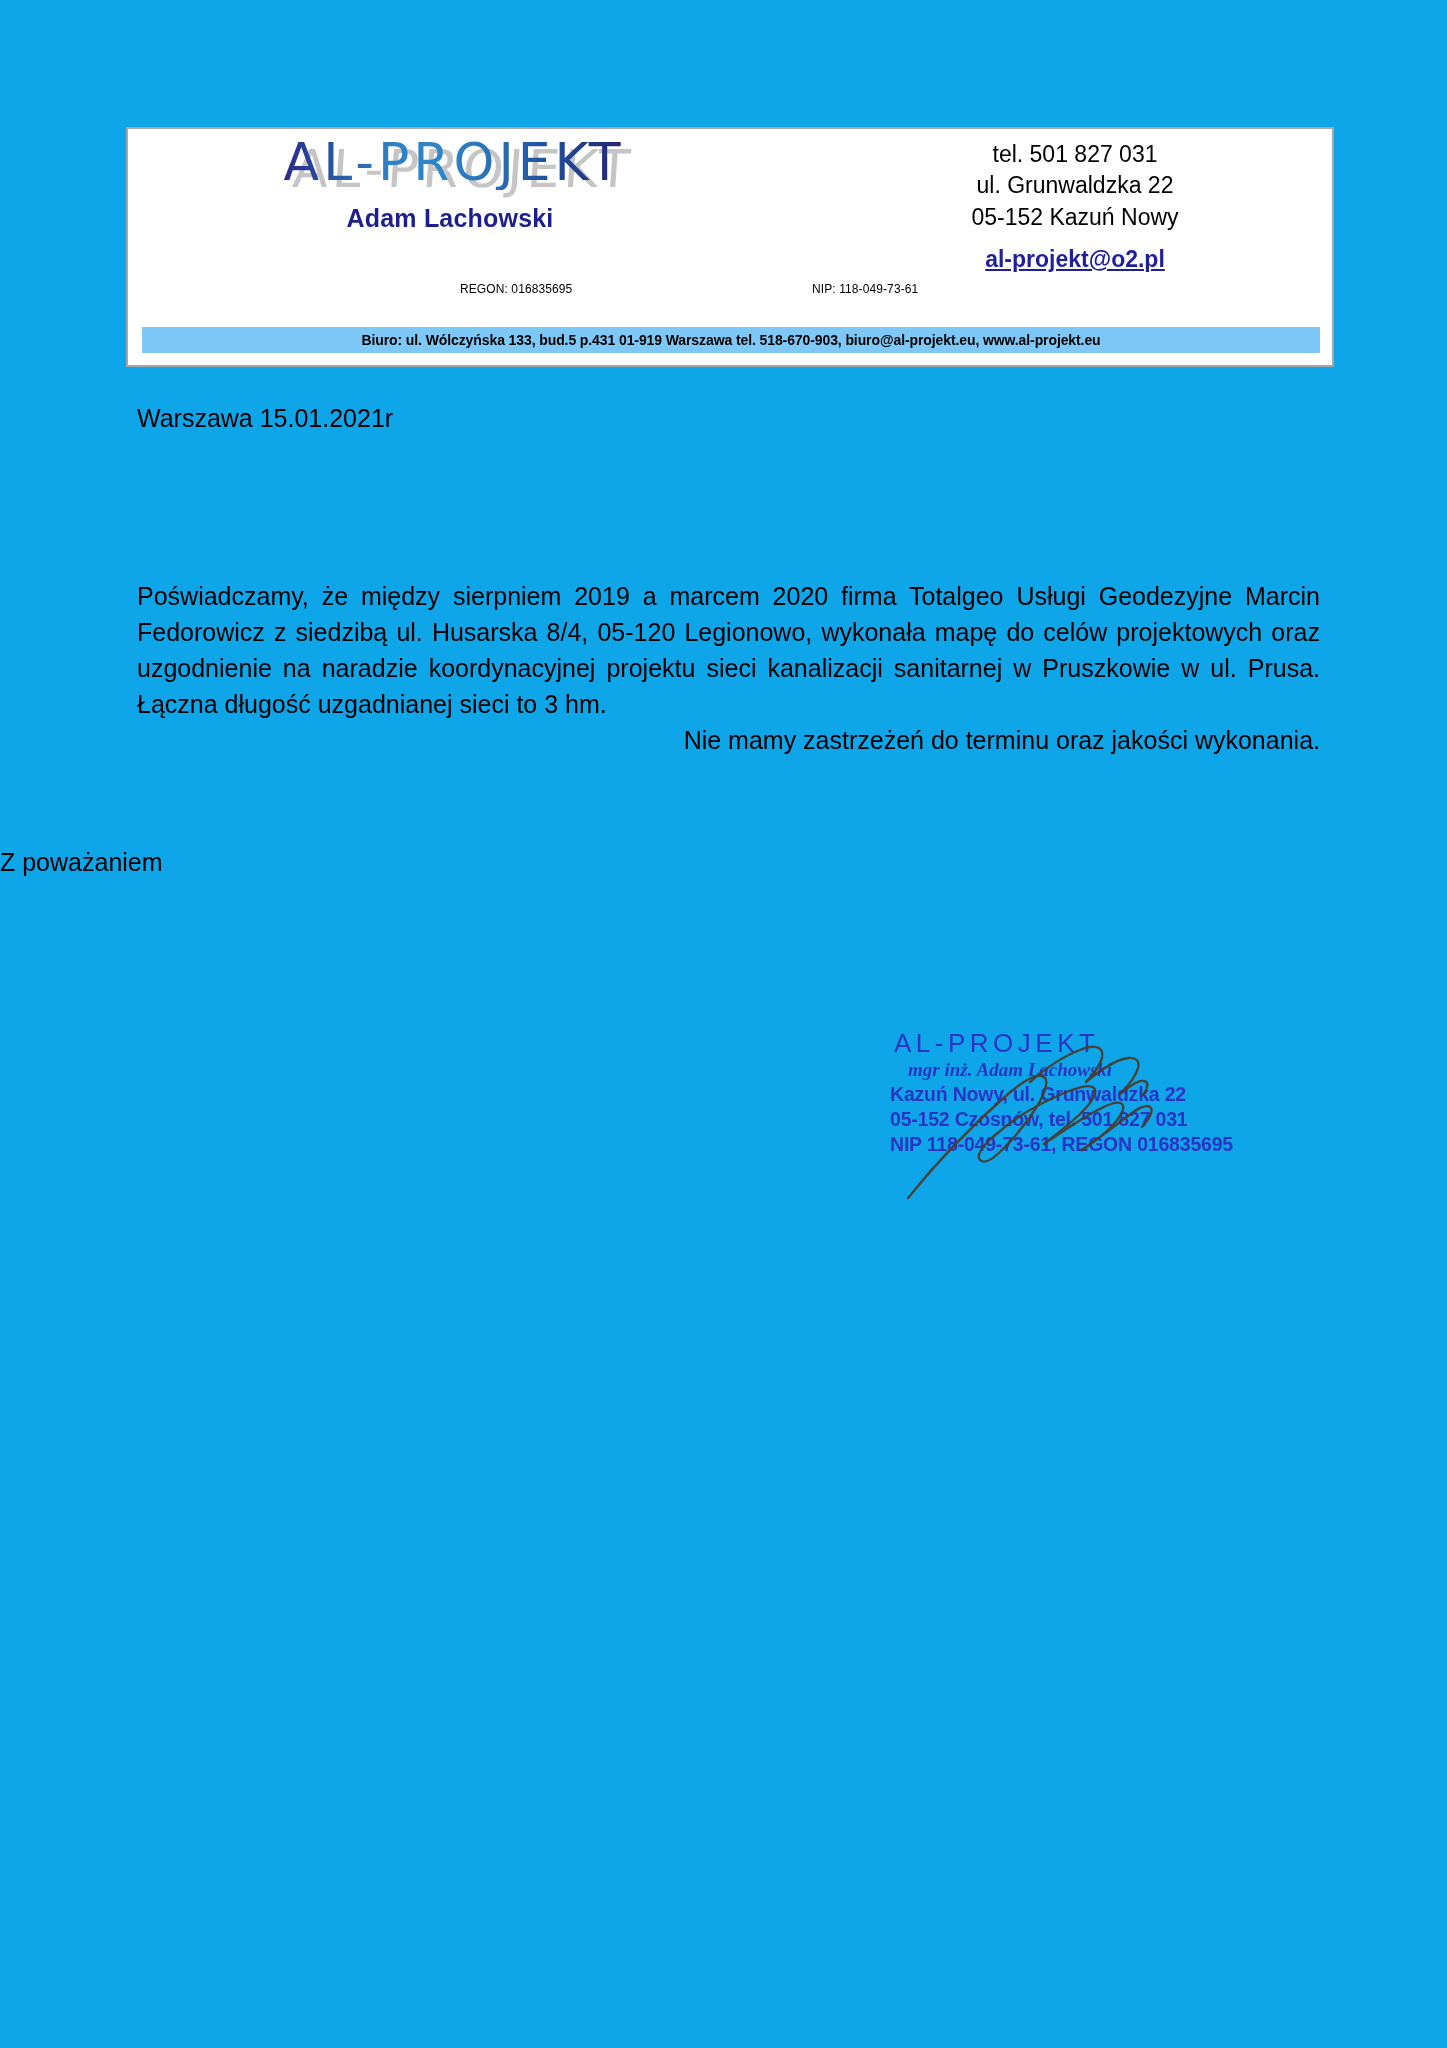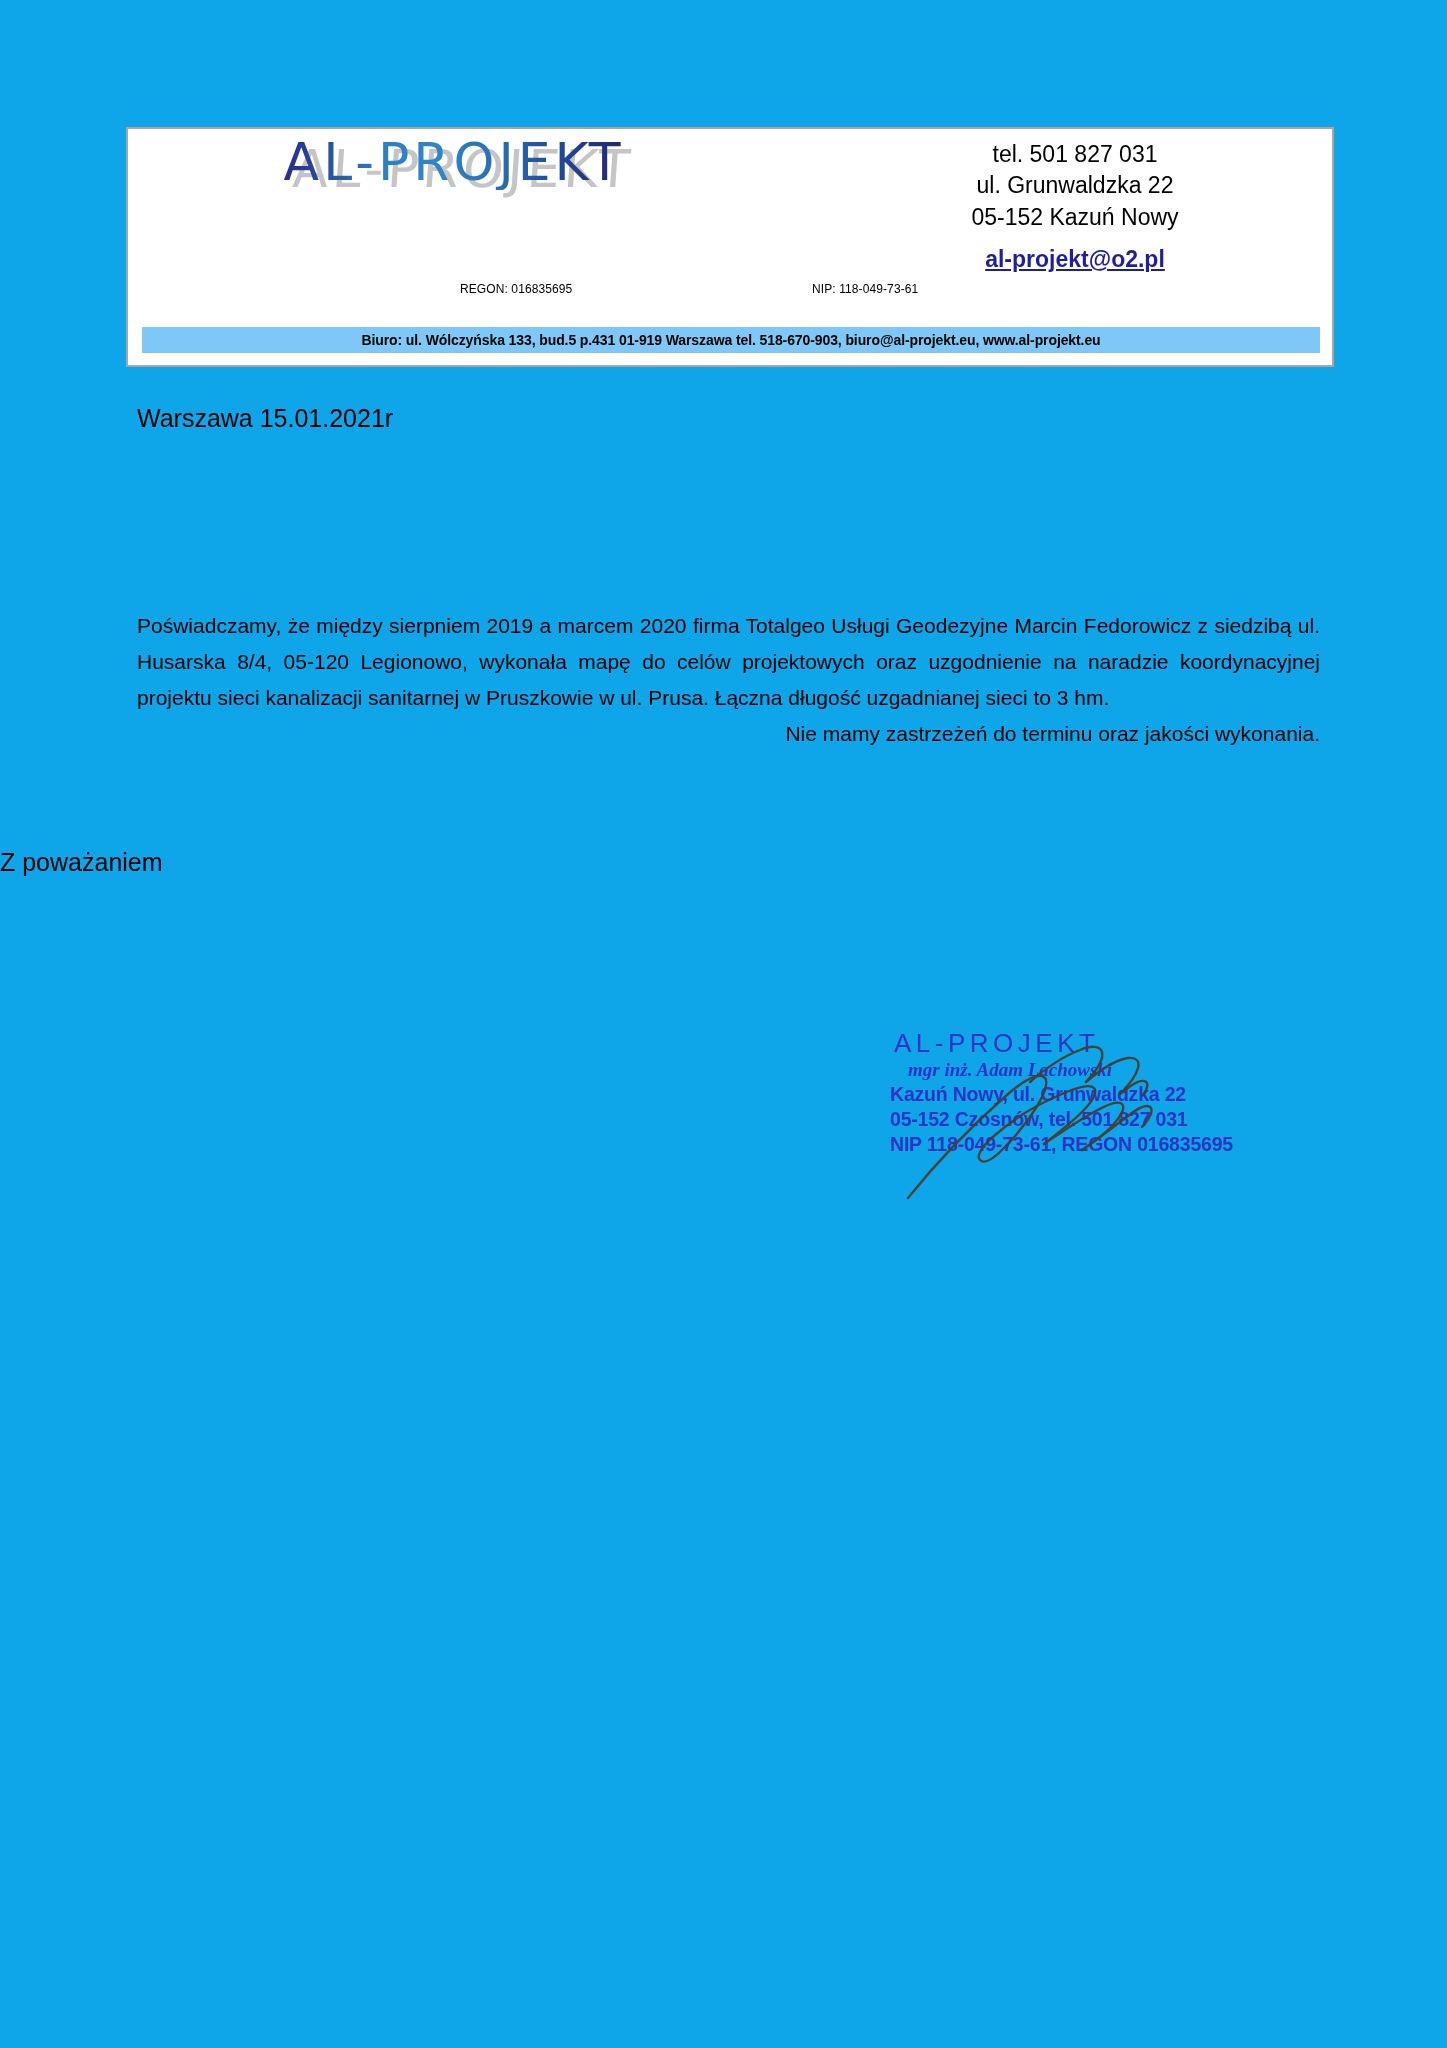--- a/index.html
+++ b/index.html
@@ -164,25 +164,24 @@
     top: 404px;
     font-size: 25px;
     color: #000000;
   }
 
   .body-text {
     position: absolute;
     left: 137px;
     top: 578px;
     width: 1183px;
-    font-size: 21px;
+    font-size: 25px;
     line-height: 36px;
     text-align: justify;
     color: #000000;
-    margin-top: 30px;
   }
   .body-text p { margin: 0; }
   .body-last {
     text-align: right;
   }
 
   .closing {
     position: absolute;
     left: 0;
     top: 848px;
@@ -251,20 +250,21 @@
 
   <div class="letterhead">
 
     <div class="lh-top">
 
       <div class="logo-block">
         <div class="logo-shadow">
           <div class="logo-word">AL-PROJEKT</div>
         </div>
         <div class="logo-word">AL-PROJEKT</div>
+        <div class="owner-name">Adam Lachowski</div>
       </div>
 
       <div class="contact-block">
         <div class="contact-line">tel. 501 827 031</div>
         <div class="contact-line">ul. Grunwaldzka 22</div>
         <div class="contact-line">05-152 Kazuń Nowy</div>
         <div class="contact-line"><span class="contact-email">al-projekt@o2.pl</span></div>
       </div>
 
     </div>

